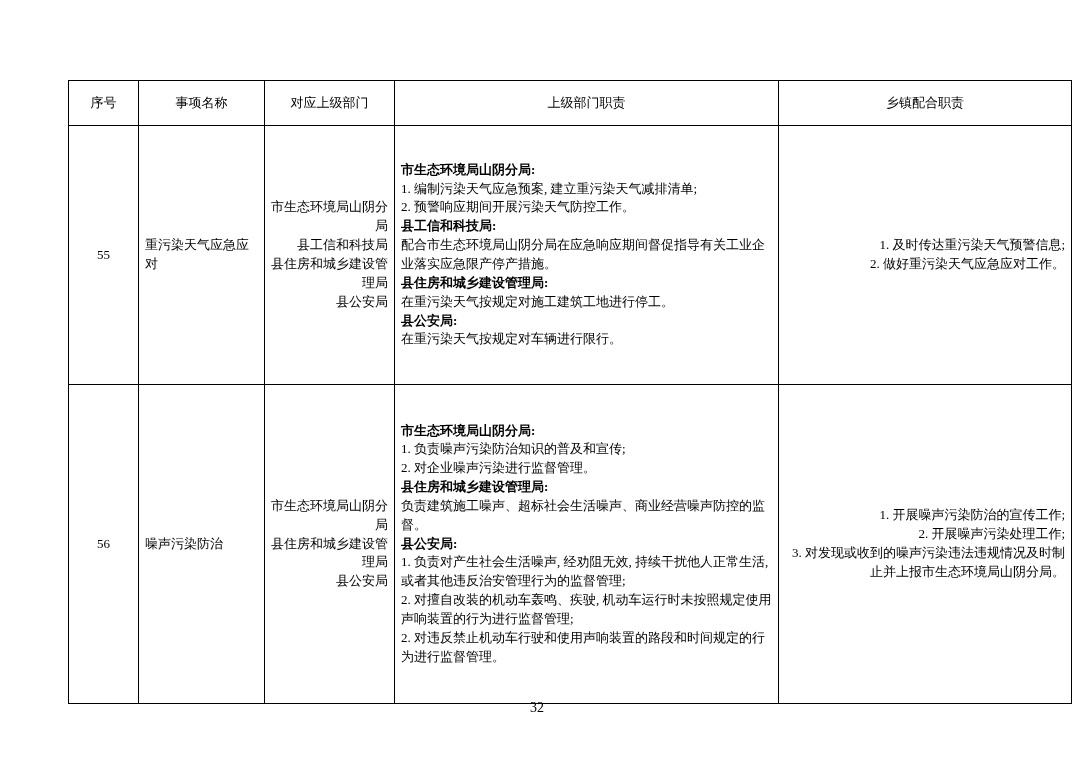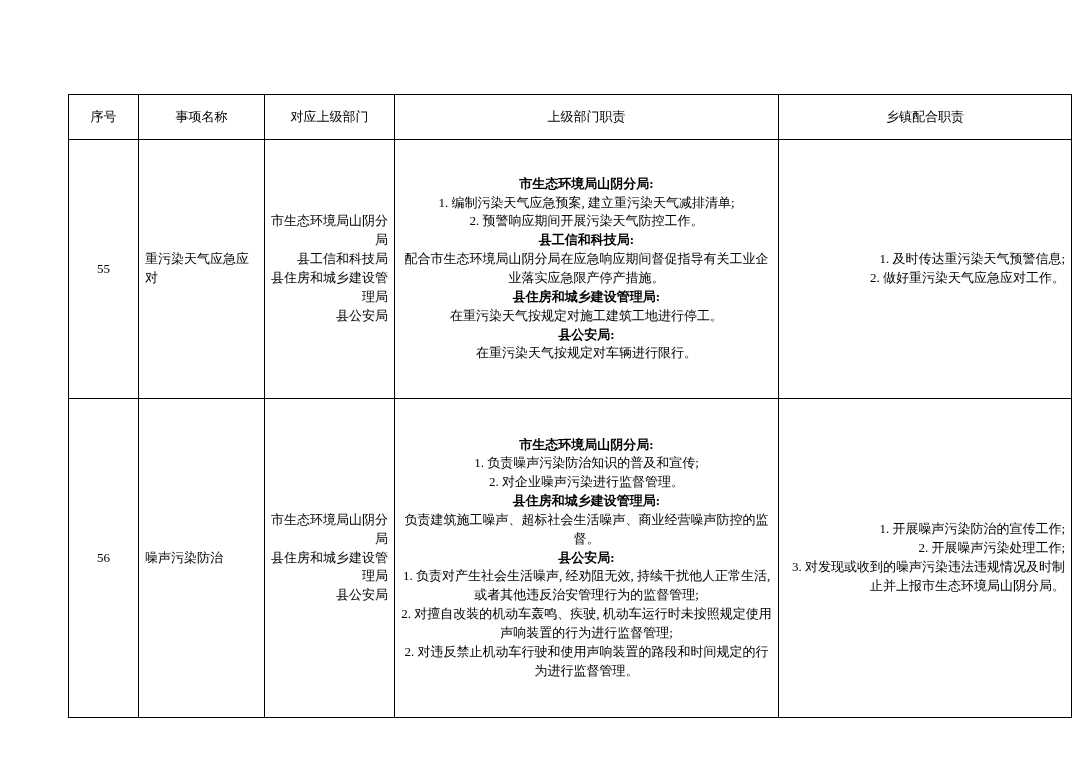--- a/index.html
+++ b/index.html
@@ -18,21 +18,21 @@
   .page {
     position: absolute;
     left: 0;
     top: 0;
     width: 1074px;
     height: 757px;
   }
   table.doc-table {
     position: absolute;
     left: 68px;
-    top: 94px;
+    top: 80px;
     width: 938px;
     border-collapse: collapse;
     table-layout: fixed;
   }
   table.doc-table td, table.doc-table th {
     border: 1px solid #000000;
     vertical-align: middle;
     padding: 4px 6px;
     font-size: 13px;
     line-height: 1.45;
@@ -58,21 +58,21 @@
     font-size: 13px;
     padding-left: 8px;
   }
   td.cell-dept {
     text-align: right;
     vertical-align: middle;
     font-size: 13px;
     padding-left: 6px;
   }
   td.cell-duty {
-    text-align: center;
+    text-align: left;
     vertical-align: middle;
     font-size: 13px;
     padding-left: 8px;
     padding-right: 8px;
   }
   td.cell-town {
     text-align: right;
     vertical-align: middle;
     font-size: 13px;
     padding-left: 6px;
@@ -163,14 +163,15 @@
         <td class="cell-town">
           <div class="blk-line">1. 开展噪声污染防治的宣传工作;</div>
           <div class="blk-line">2. 开展噪声污染处理工作;</div>
           <div class="blk-line">3. 对发现或收到的噪声污染违法违规情况及时制止并上报市生态环境局山阴分局。</div>
         </td>
       </tr>
 
     </tbody>
   </table>
 
+  <div class="page-number">32</div>
 
 </div>
 
 </body></html>

